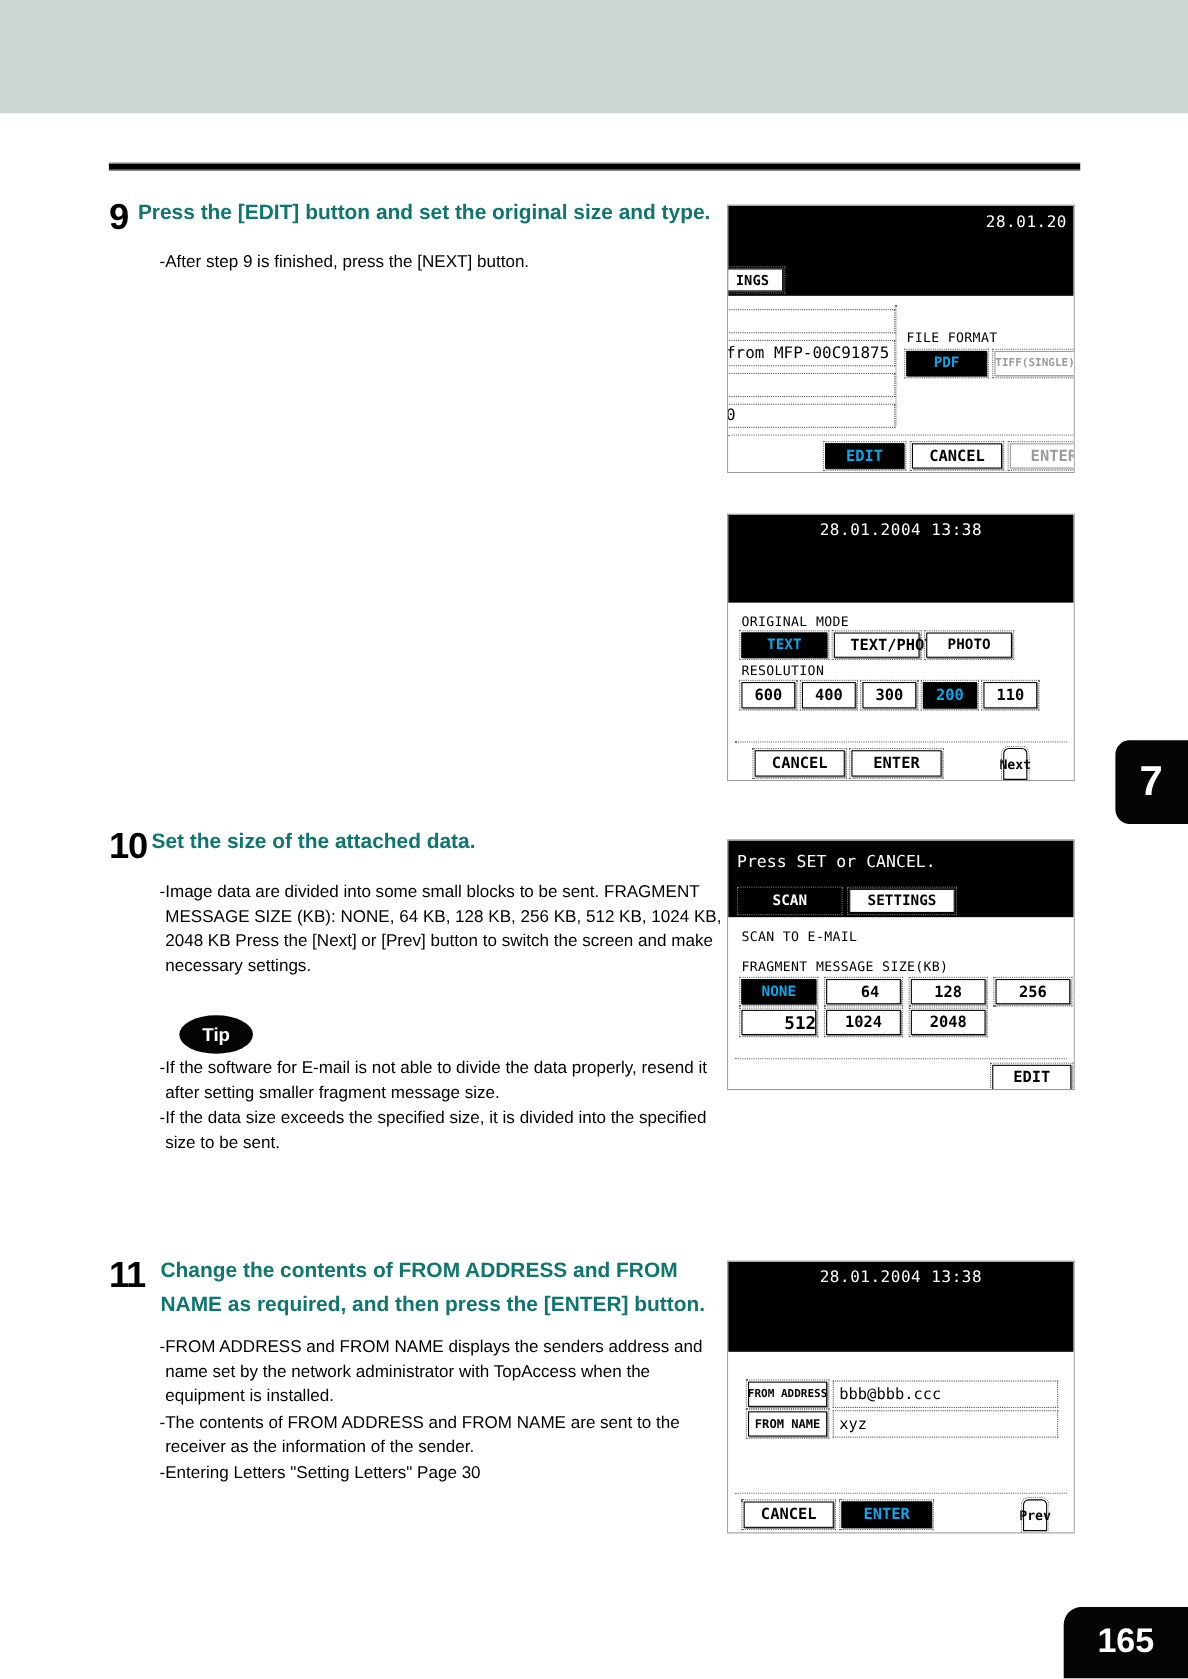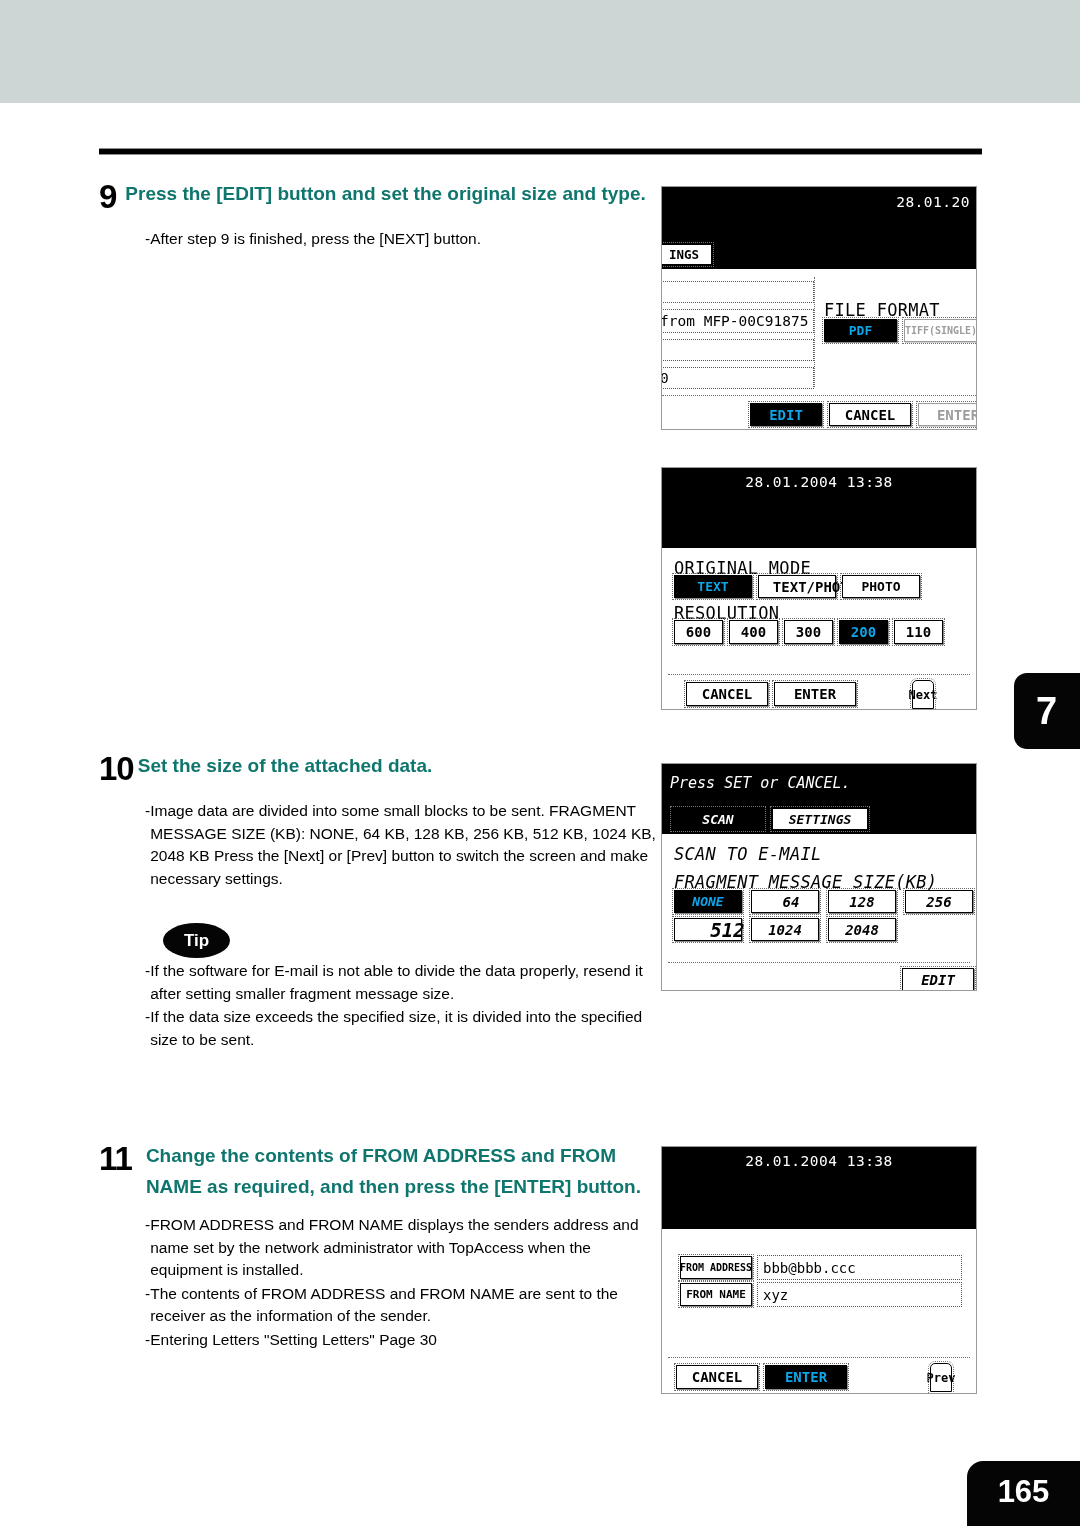--- a/index.html
+++ b/index.html
@@ -124,21 +124,21 @@
     font-weight: bold;
     box-shadow: 1px 1px 0 #8c8c8c;
     outline: 1px dotted #6b6b6b;
     outline-offset: 1px;
     white-space: nowrap;
   }
   .btn.sel { background: #000; color: #0ea5e9; }
   .btn.dis { color: #9c9c9c; border-color: #9c9c9c; box-shadow: 1px 1px 0 #cfcfcf; }
 
   .lcd-label {
-    font-size: 17px; color: #000; letter-spacing: 0.3px;
+    font-size: 12px; color: #000; letter-spacing: 0.3px;
   }
   .field {
     border: 1px dotted #555; background: #fff;
     font-size: 14px; color: #000;
     display: flex; align-items: center; padding-left: 5px;
   }
   .divider-dot {
     border-top: 1px dotted #6e6e6e;
   }
   .v-dot { border-left: 1px dotted #6e6e6e; }
@@ -286,36 +286,36 @@
       <span class="btn" style="position:absolute; left:232px; top:72px; width:49px; height:24px; font-size:14px;">110</span>
 
       <div class="divider-dot" style="position:absolute; left:6px; right:6px; top:126px;"></div>
 
       <span class="btn" style="position:absolute; left:24px; top:134px; width:82px; height:24px; font-size:14px;">CANCEL</span>
       <span class="btn" style="position:absolute; left:112px; top:134px; width:82px; height:24px; font-size:14px;">ENTER</span>
       <span class="navbtn next" style="position:absolute; left:250px; top:132px;">Next</span>
     </div>
   </div>
 
-  <div class="lcd" style="left:661px; top:763px; width:316px; height:228px;font-style:italic;">
+  <div class="lcd" style="left:661px; top:763px; width:316px; height:228px;">
     <div class="lcd-dark" style="height:70px;">
       <div style="position:absolute; left:8px; top:10px; font-size:15px; color:#fff;">Press SET or CANCEL.</div>
       <span class="tabbtn sel" style="position:absolute; left:10px; top:44px; width:92px; height:22px; font-size:13px;">SCAN</span>
       <span class="tabbtn" style="position:absolute; left:110px; top:44px; width:96px; height:22px; font-size:13px;">SETTINGS</span>
     </div>
     <div class="lcd-body" style="height:158px;">
       <div class="lcd-label" style="position:absolute; left:12px; top:10px;">SCAN TO E-MAIL</div>
       <div class="lcd-label" style="position:absolute; left:12px; top:38px;">FRAGMENT MESSAGE SIZE(KB)</div>
 
       <span class="btn sel" style="position:absolute; left:12px; top:56px; width:68px; height:23px; font-size:13px;">NONE</span>
       <span class="btn" style="position:absolute; left:89px; top:56px; width:68px; height:23px; font-size:14px;padding-left:12px;">64</span>
       <span class="btn" style="position:absolute; left:166px; top:56px; width:68px; height:23px; font-size:14px;">128</span>
       <span class="btn" style="position:absolute; left:243px; top:56px; width:68px; height:23px; font-size:14px;">256</span>
 
-      <span class="btn" style="position:absolute; left:12px; top:84px; width:68px; height:23px; font-size:19px;padding-left:39px;">512</span>
+      <span class="btn" style="position:absolute; left:12px; top:84px; width:68px; height:23px; font-size:16px;padding-left:39px;">512</span>
       <span class="btn" style="position:absolute; left:89px; top:84px; width:68px; height:23px; font-size:14px;">1024</span>
       <span class="btn" style="position:absolute; left:166px; top:84px; width:68px; height:23px; font-size:14px;">2048</span>
 
       <div class="divider-dot" style="position:absolute; left:6px; right:6px; top:128px;"></div>
       <span class="btn" style="position:absolute; left:240px; top:134px; width:72px; height:23px; font-size:14px;">EDIT</span>
     </div>
   </div>
 
   <div class="lcd" style="left:661px; top:1146px; width:316px; height:248px;">
     <div class="lcd-dark" style="height:82px;">

